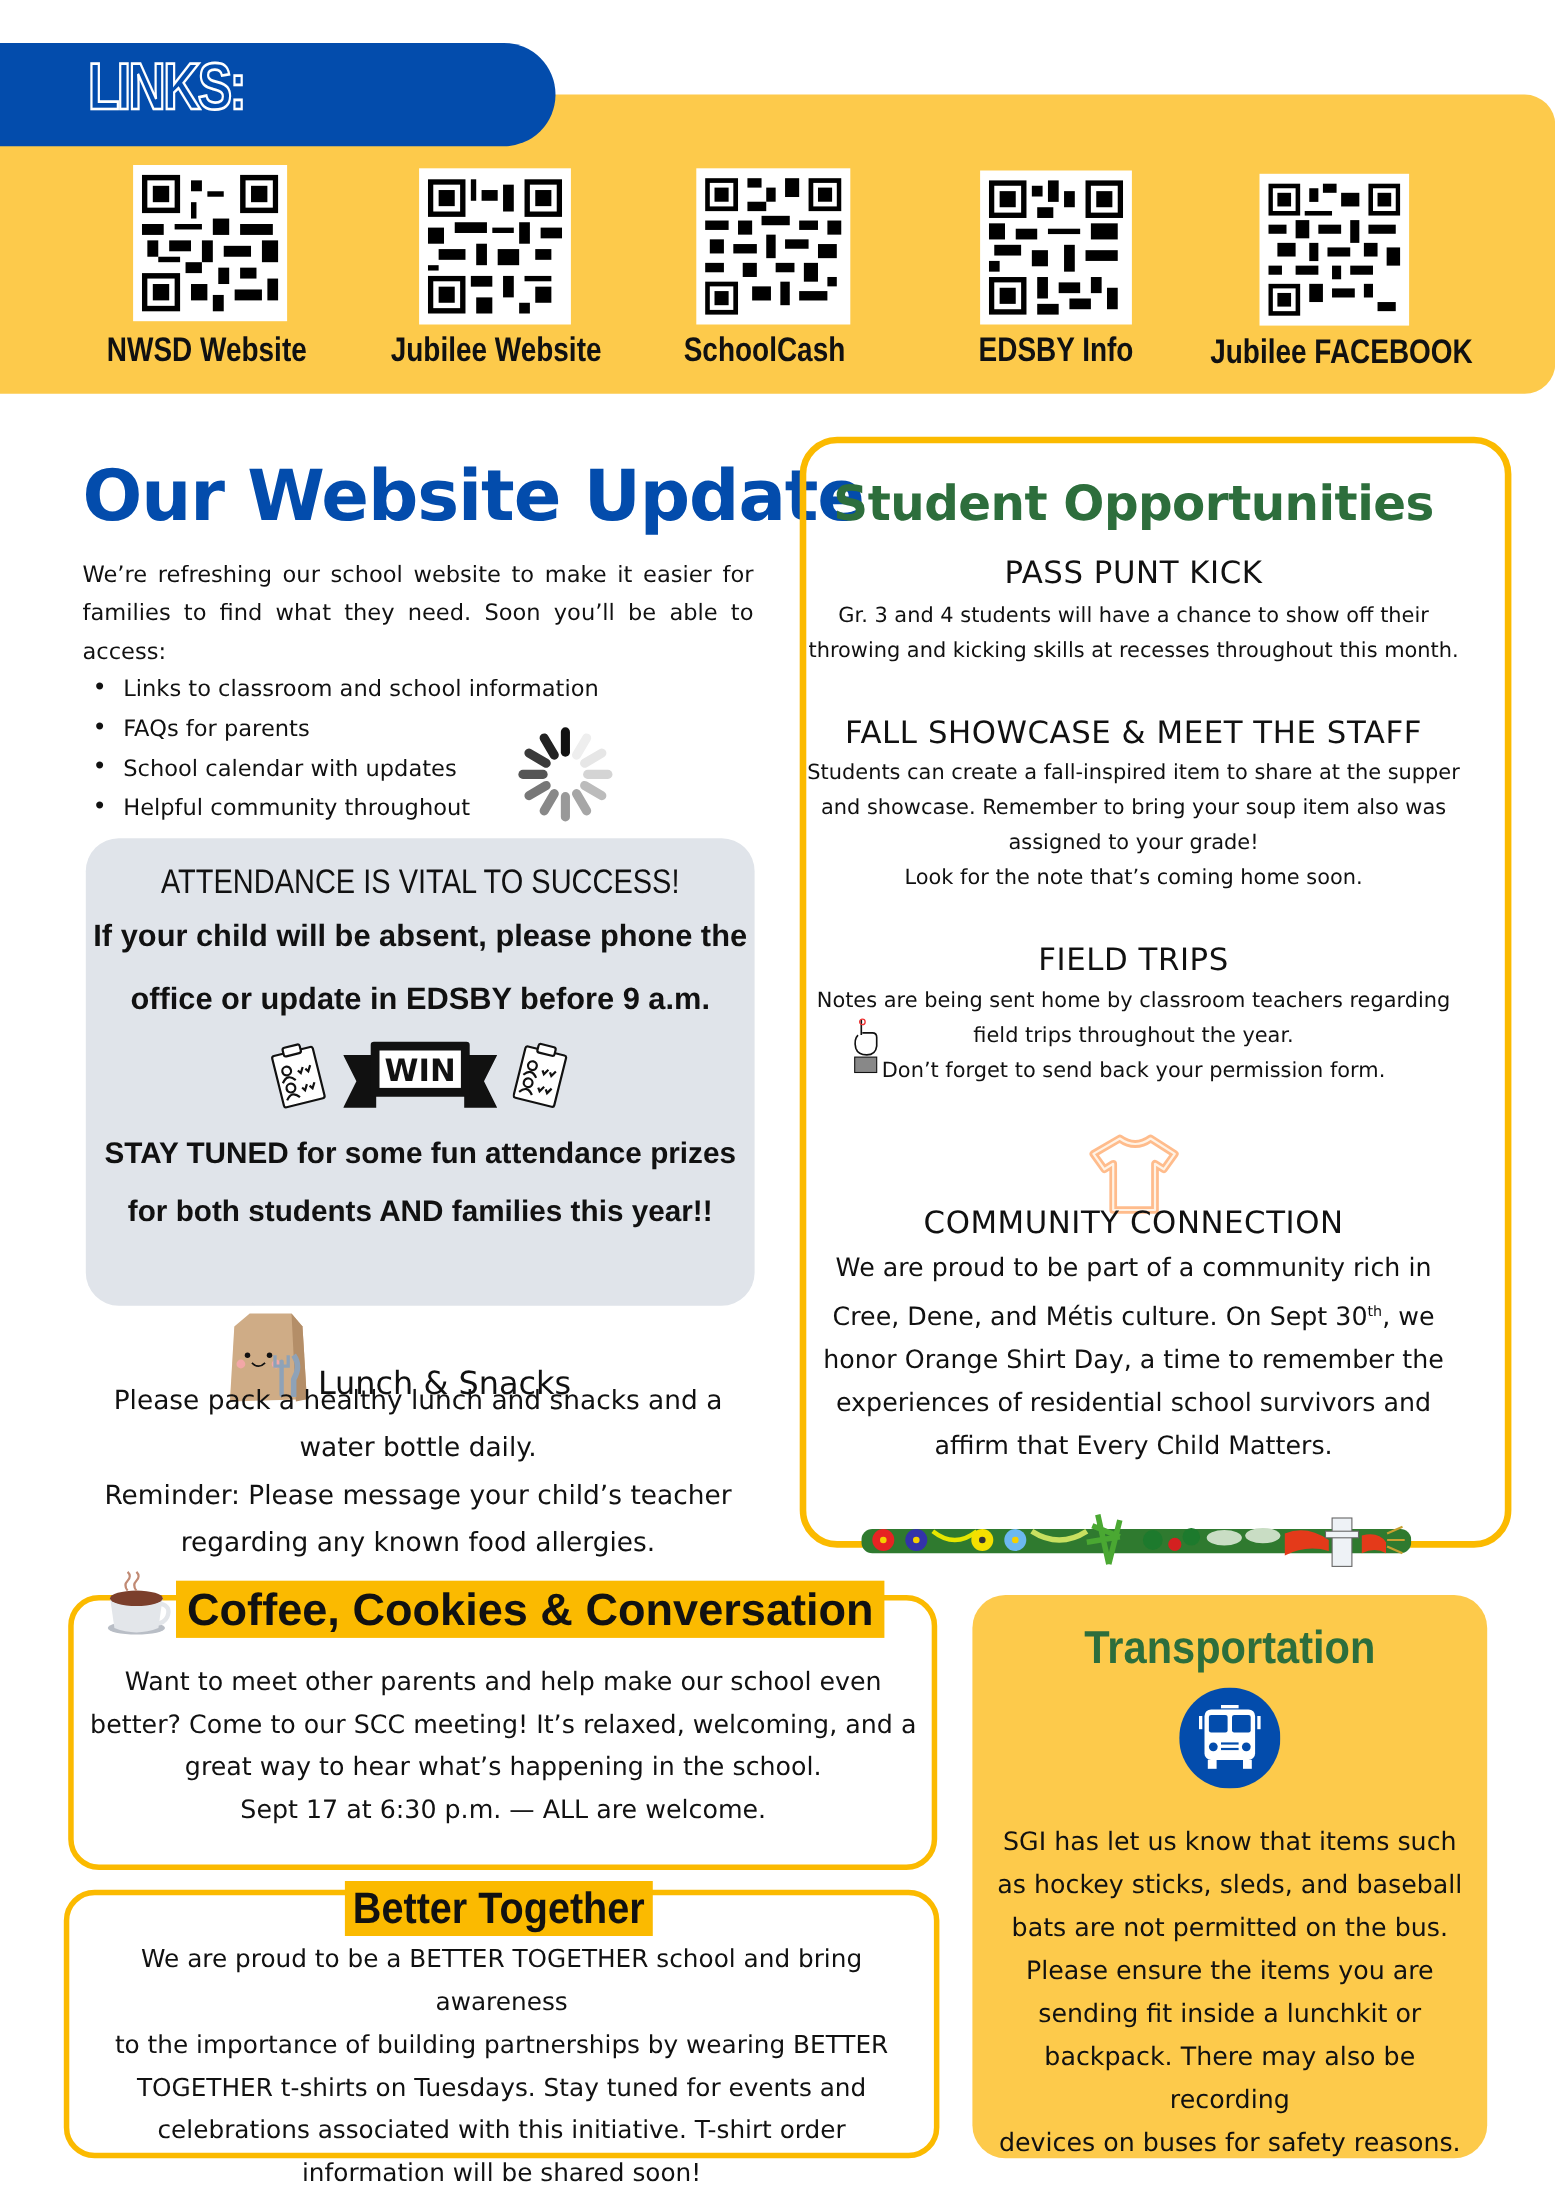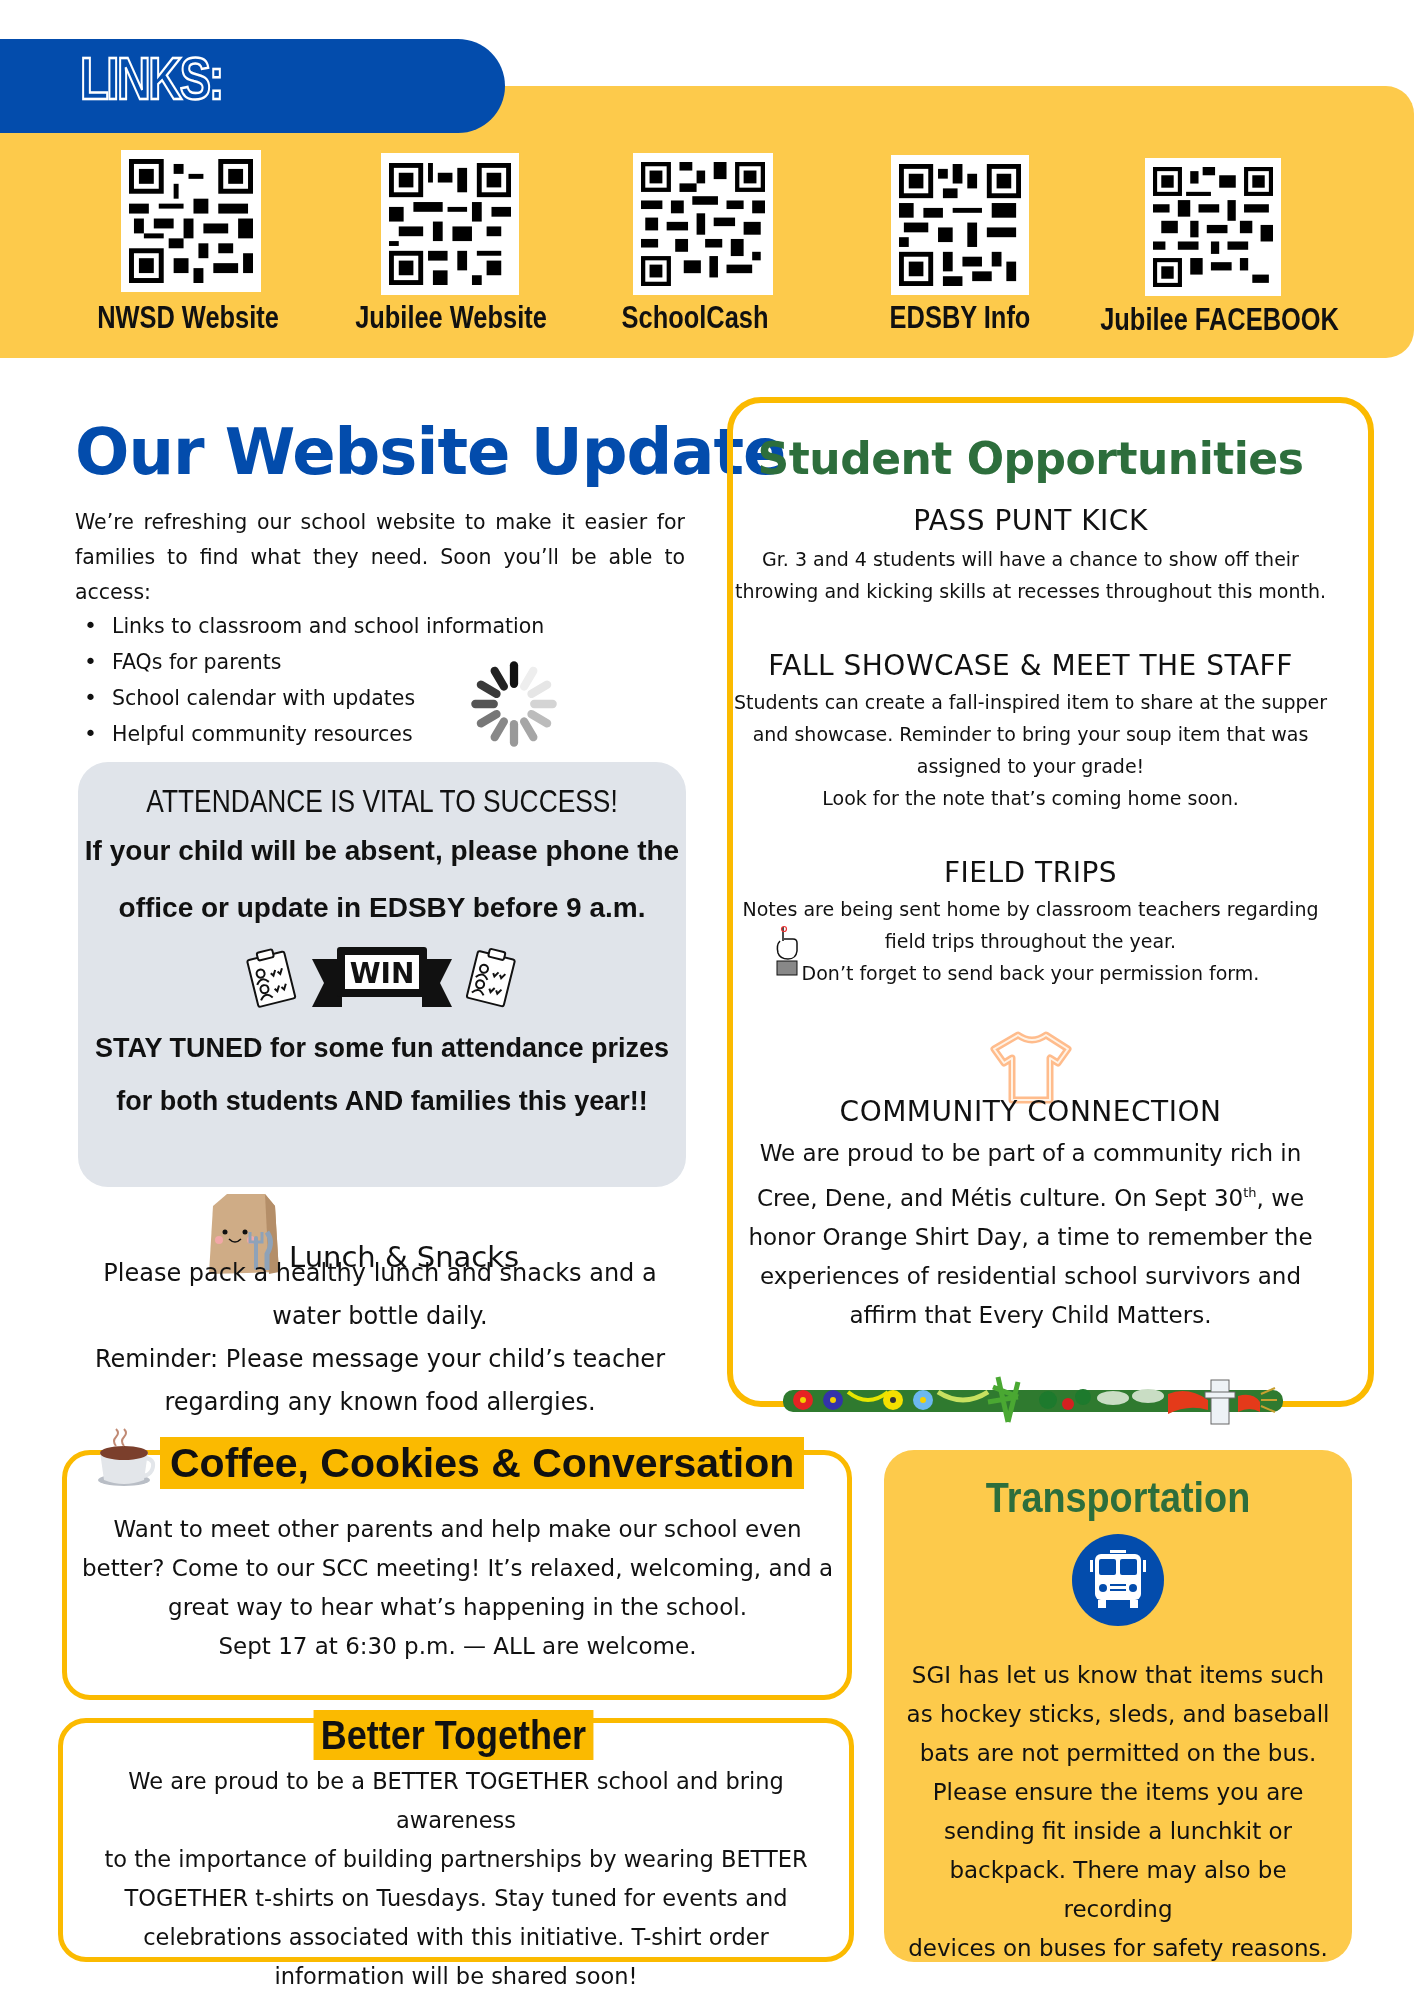--- a/index.html
+++ b/index.html
@@ -279,21 +279,21 @@
 <div class="abs qr-label" style="left:600px;top:300px;width:190px;">SchoolCash</div>
 <div class="abs qr-label" style="left:865px;top:300px;width:190px;">EDSBY Info</div>
 <div class="abs qr-label" style="left:1075px;top:302px;width:280px;">Jubilee FACEBOOK</div>
 
 <div class="abs h-website">Our Website Update</div>
 <div class="abs p-website">We’re refreshing our school website to make it easier for families to find what they need. Soon you’ll be able to access:</div>
 <ul class="abs bullets">
   <li>Links to classroom and school information</li>
   <li>FAQs for parents</li>
   <li>School calendar with updates</li>
-  <li>Helpful community resources</li>
+  <li>Helpful community throughout</li>
 </ul>
 <svg class="abs spinner" viewBox="-50 -50 100 100">
   <g stroke-width="9" stroke-linecap="round">
     <line x1="0" y1="-22" x2="0" y2="-42" stroke="#111"></line>
     <line x1="11" y1="-19" x2="21" y2="-36" stroke="#eee"></line>
     <line x1="19" y1="-11" x2="36" y2="-21" stroke="#e6e6e6"></line>
     <line x1="22" y1="0" x2="42" y2="0" stroke="#d4d4d4"></line>
     <line x1="19" y1="11" x2="36" y2="21" stroke="#bcbcbc"></line>
     <line x1="11" y1="19" x2="21" y2="36" stroke="#a6a6a6"></line>
     <line x1="0" y1="22" x2="0" y2="42" stroke="#999"></line>
@@ -398,21 +398,21 @@
 
   <div class="opp-h" style="margin-top:20px;">PASS PUNT KICK</div>
   <div class="opp-p" style="margin-top:6px;">
     <div>Gr. 3 and 4 students will have a chance to show off their</div>
     <div>throwing and kicking skills at recesses throughout this month.</div>
   </div>
 
   <div class="opp-h" style="margin-top:42px;">FALL SHOWCASE &amp; MEET THE STAFF</div>
   <div class="opp-p" style="margin-top:4px;">
     <div>Students can create a fall-inspired item to share at the supper</div>
-    <div>and showcase. Reminder to bring your soup item that was</div>
+    <div>and showcase. Remember to bring your soup item also was</div>
     <div>assigned to your grade!</div>
     <div>Look for the note that’s coming home soon.</div>
   </div>
 
   <div class="opp-h" style="margin-top:42px;">FIELD TRIPS</div>
   <div class="opp-p" style="margin-top:4px;position:relative;">
     <div>Notes are being sent home by classroom teachers regarding</div>
     <div>field trips throughout the year.</div>
     <div>Don’t forget to send back your permission form.</div>
     <svg style="position:absolute;left:60px;top:30px;" width="26" height="54" viewBox="0 0 26 54">

